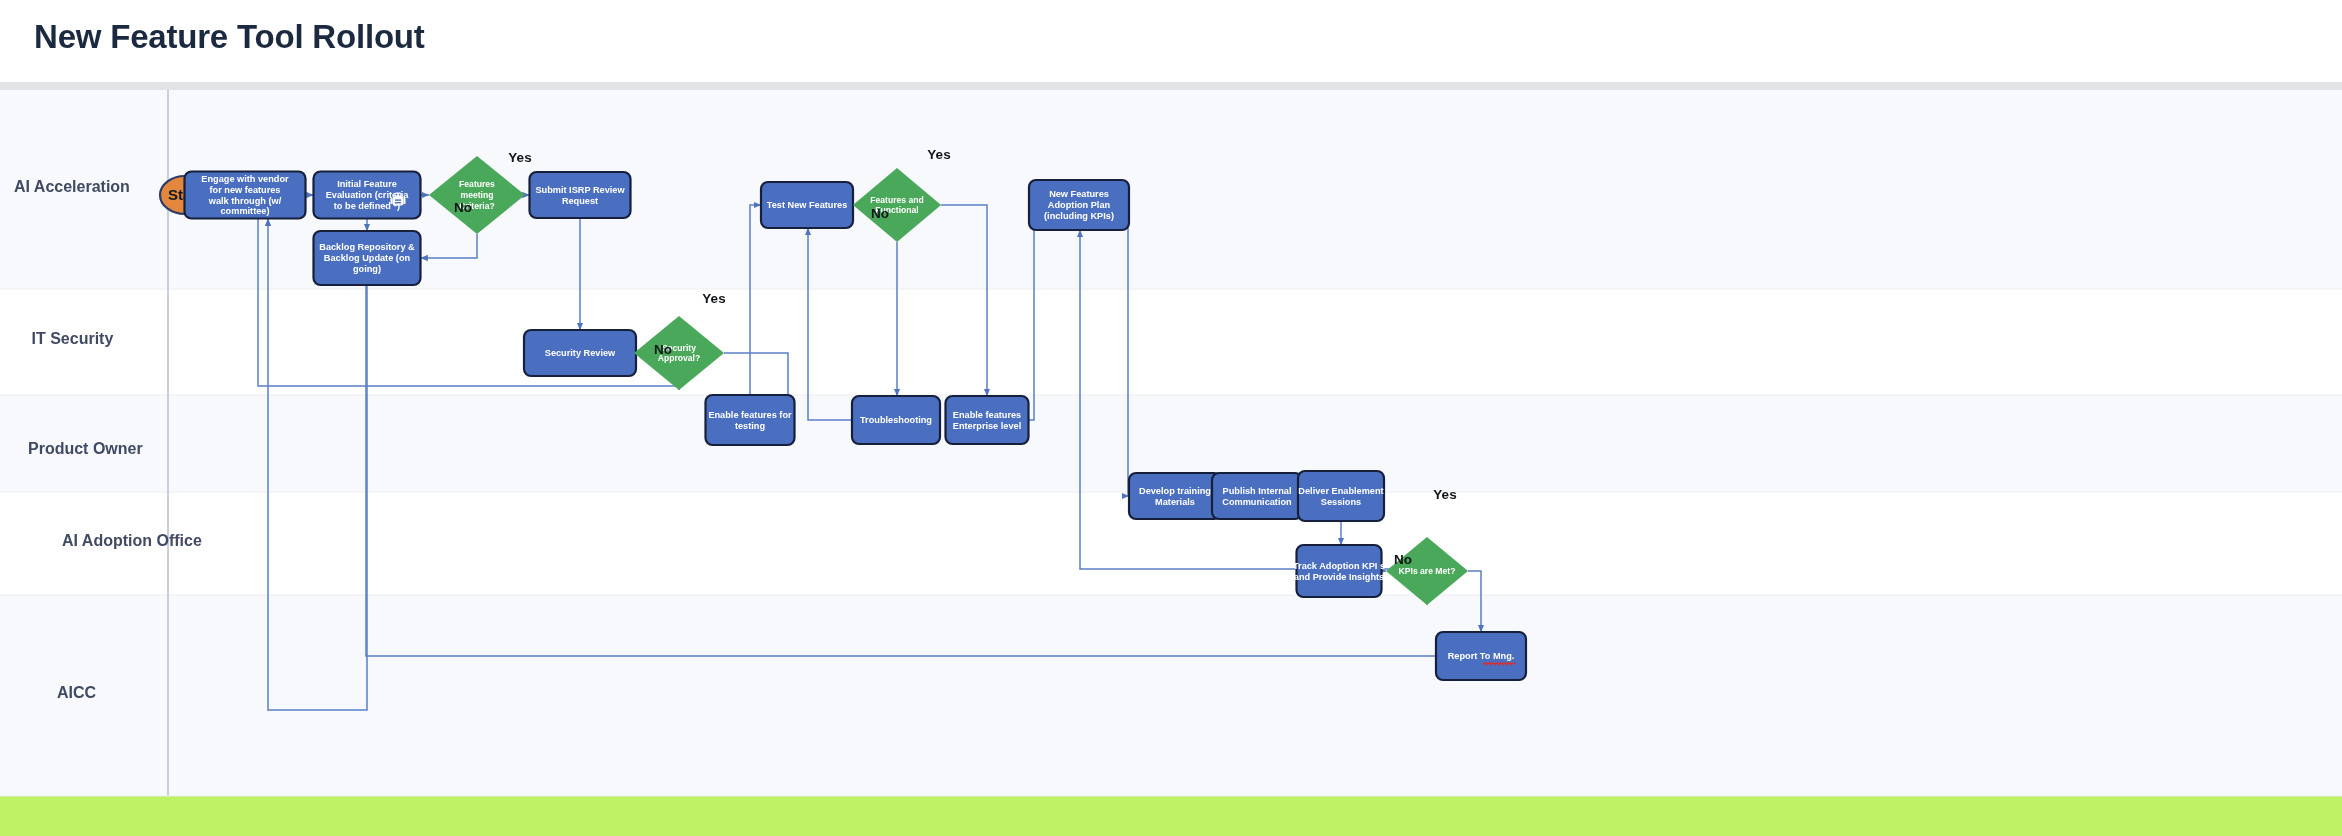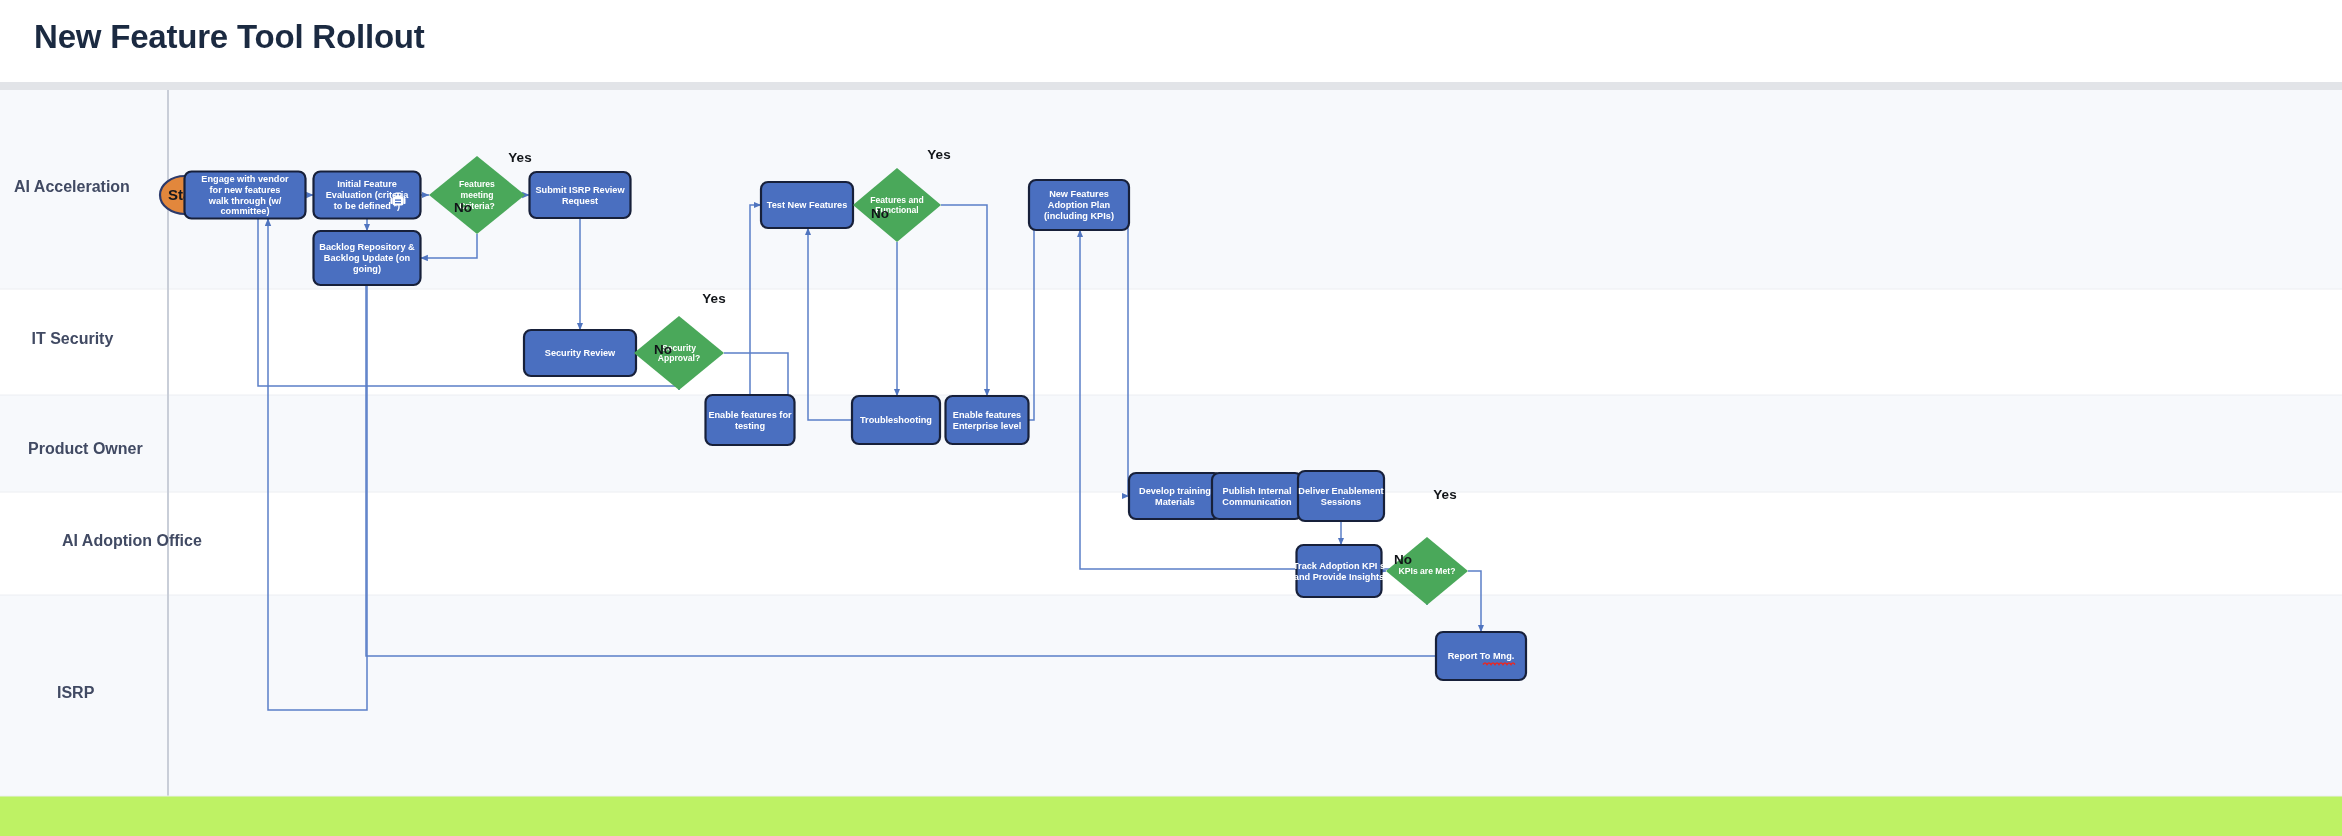--- a/index.html
+++ b/index.html
@@ -180,17 +180,17 @@
         </g>
       <g id="annotation-layer">
           <text x="418" y="485" text-anchor="middle" font-family="&quot;Liberation Sans&quot;, sans-serif" font-size="10" font-weight="bold" fill="#ffffff"><tspan x="418" dy="0">End / Next release</tspan><tspan x="418" dy="11">cycle</tspan></text>
         </g>
     </svg>
     <div id="lane-label-layer">
         <div class="lane-label" style="top: 87.5px; left: 14px;">AI Acceleration</div>
         <div class="lane-label" style="top: 240px; left: 31.5px; text-align: right;">IT Security</div>
         <div class="lane-label" style="top: 341.5px; left: 28px; margin-top: 8px;">Product Owner</div>
         <div class="lane-label" style="top: 441.5px; left: 14px; margin-left: 48px;">AI Adoption Office</div>
-        <div class="lane-label" style="top: 593.5px; left: 57px;">ISRP</div>
+        <div class="lane-label" style="top: 593.5px; left: 57px;">AICC</div>
       </div>
   </div>
 
 </div>
 
 </body></html>

